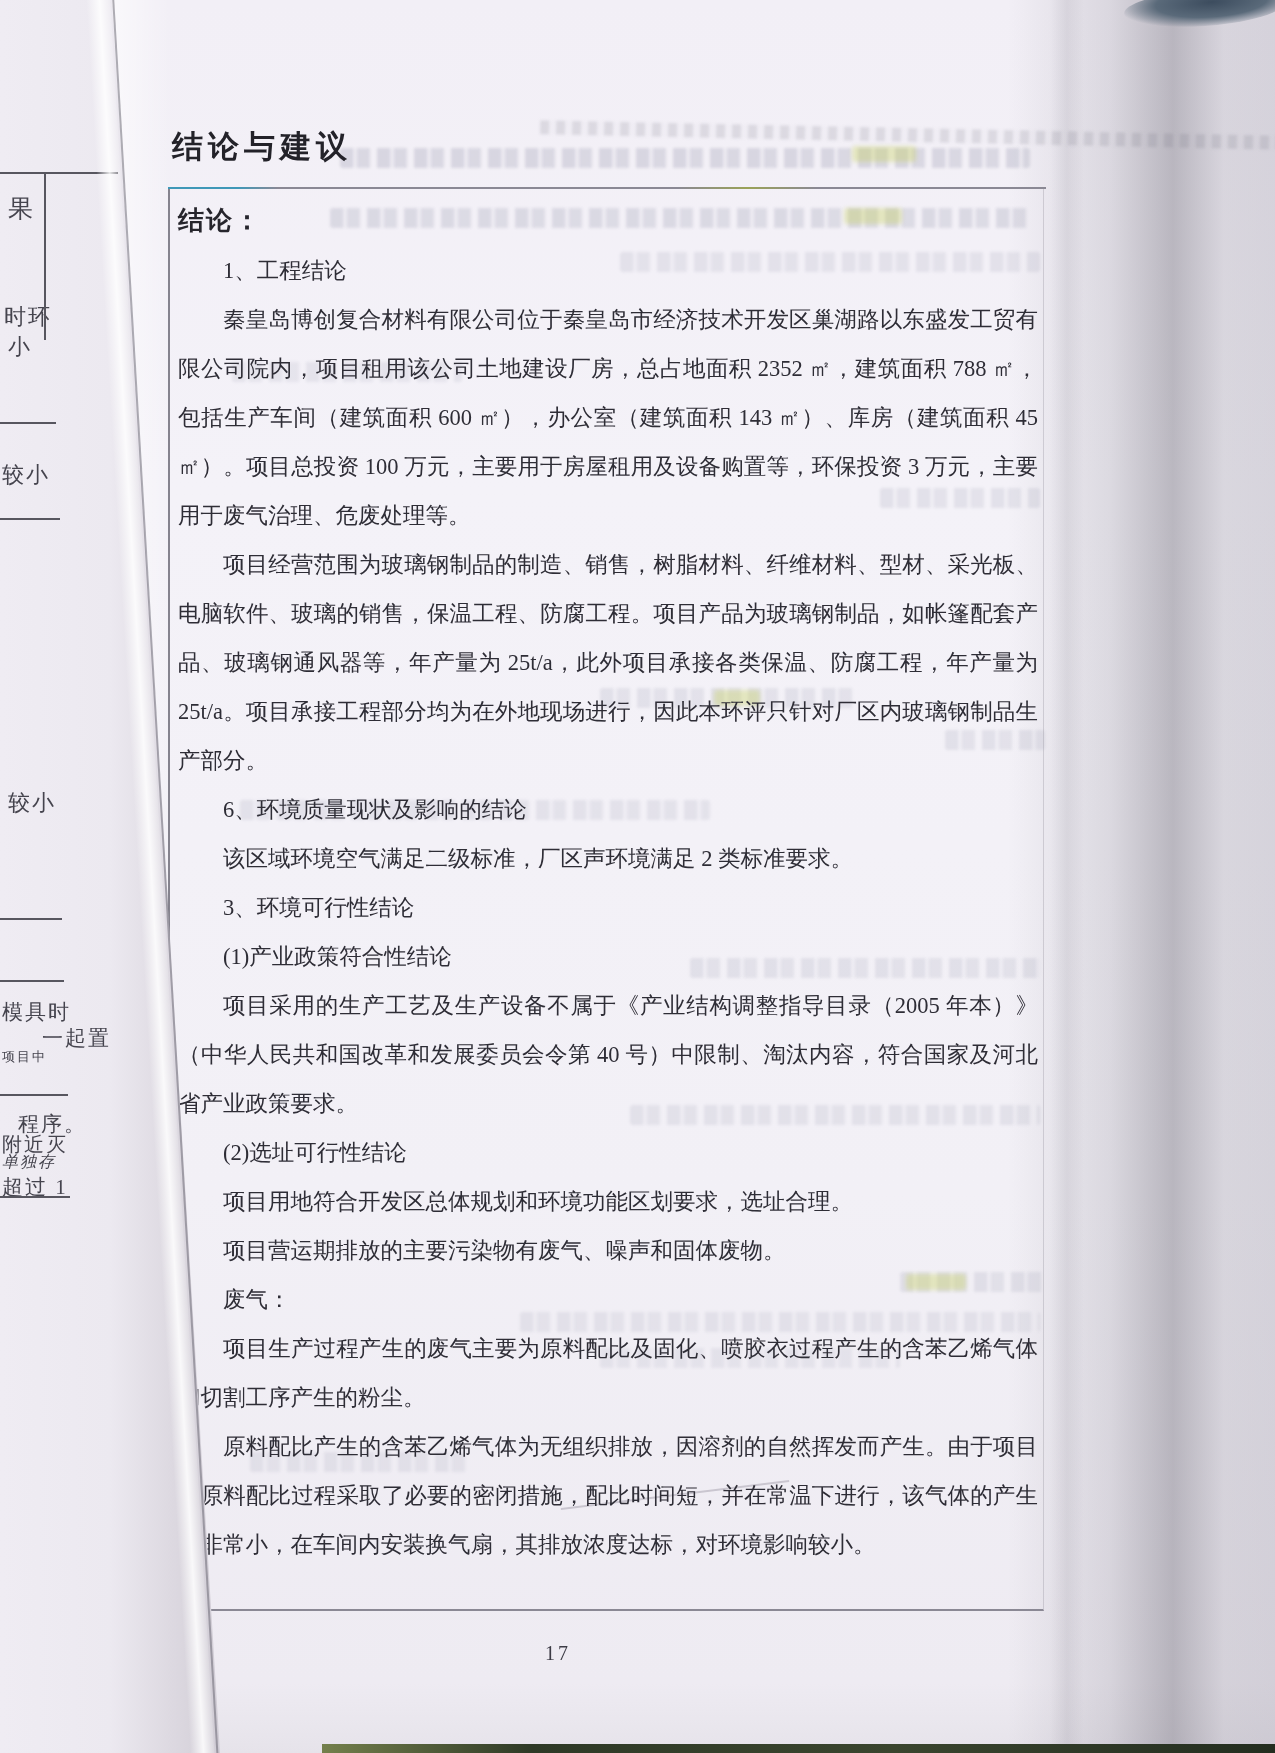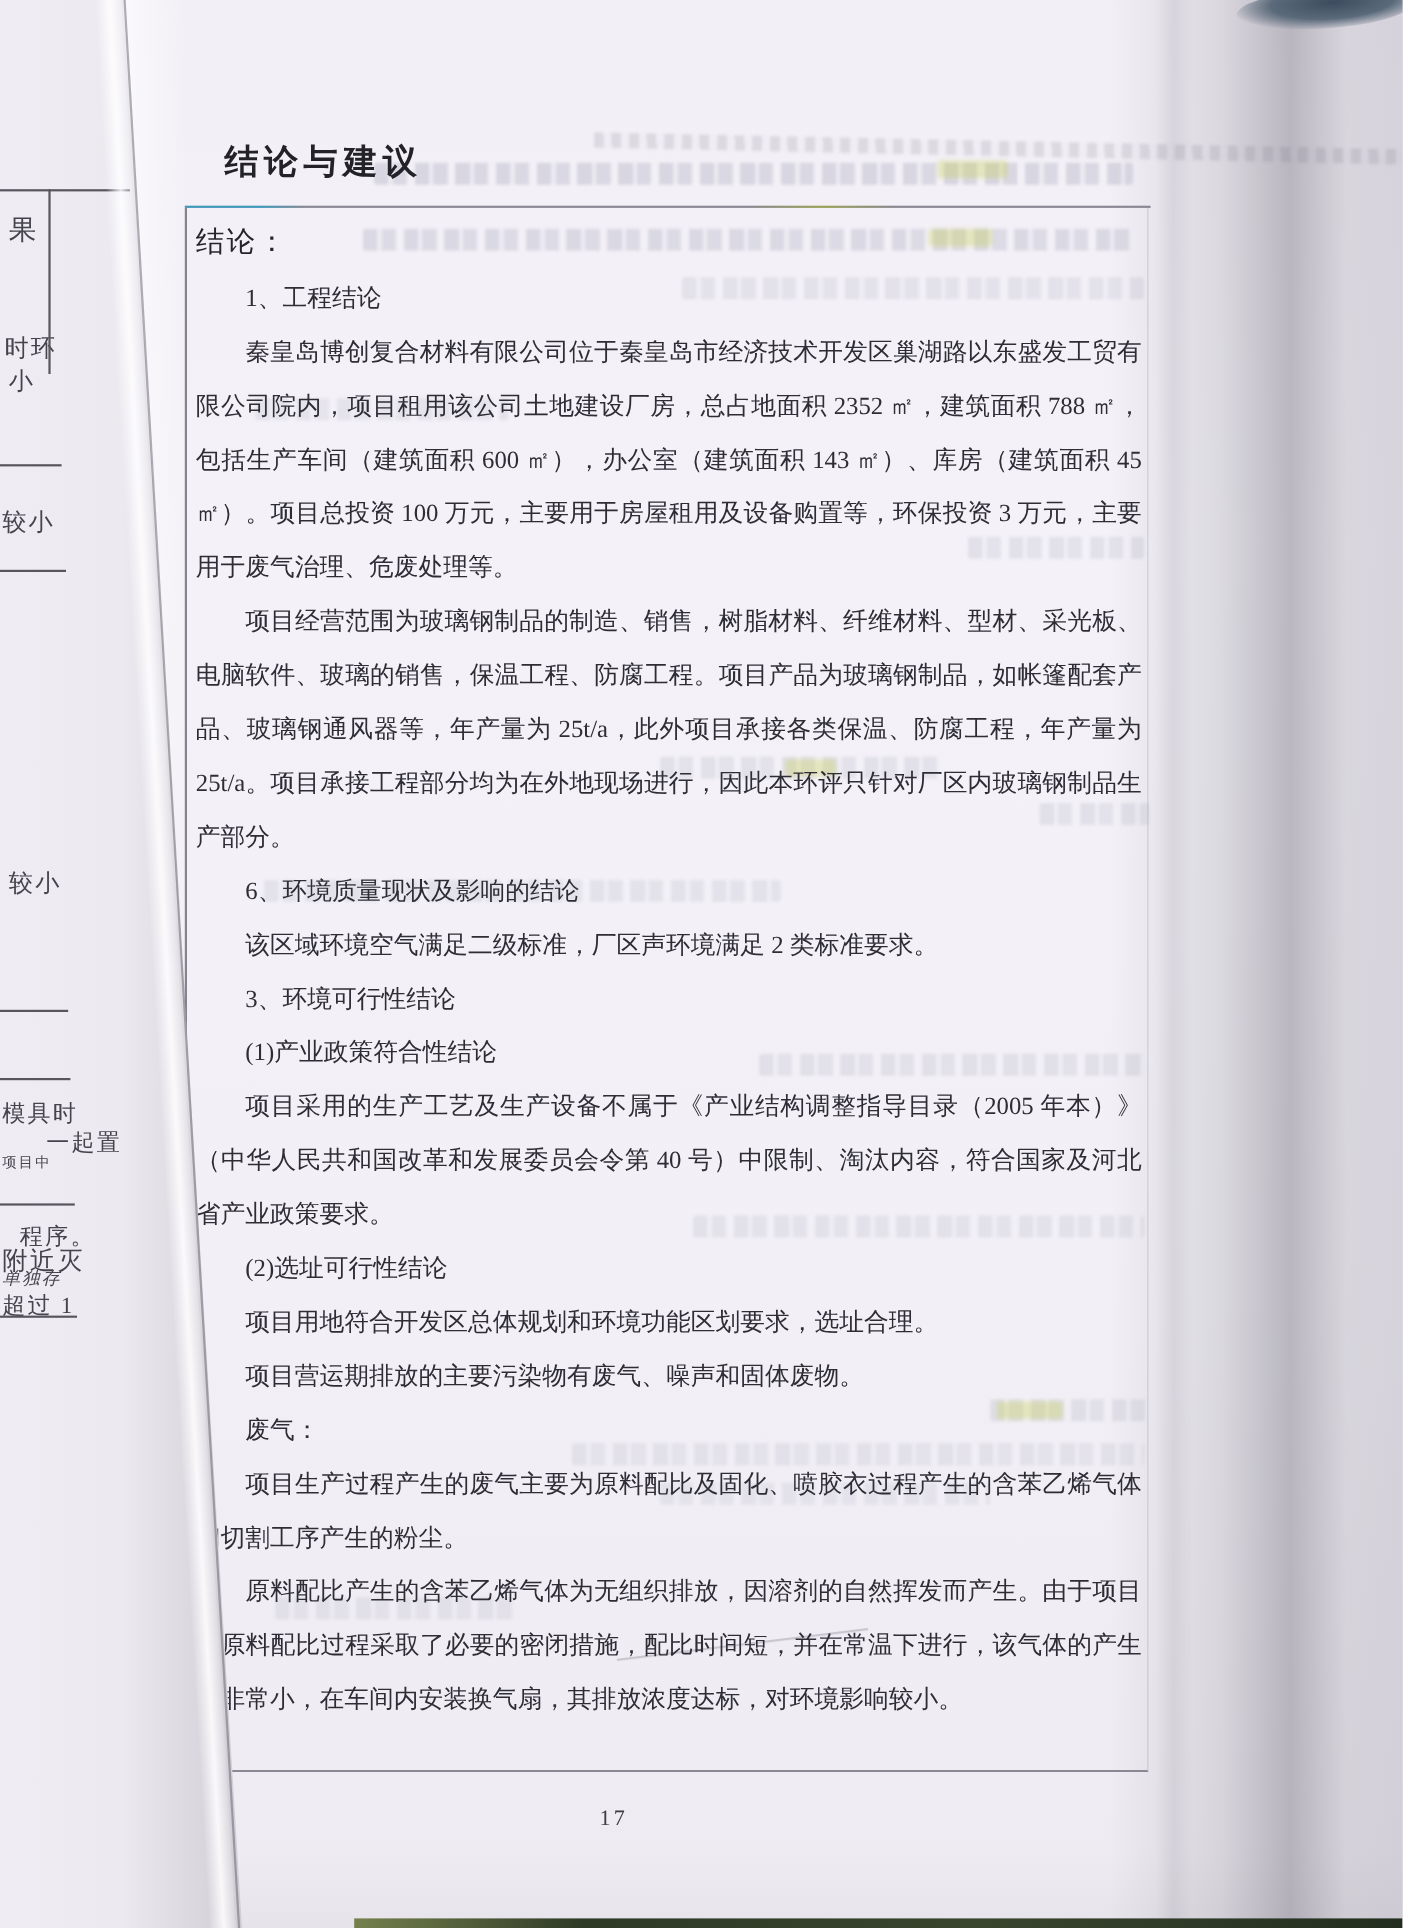--- a/index.html
+++ b/index.html
@@ -65,41 +65,41 @@
     background:repeating-linear-gradient(90deg,rgba(104,108,136,0.22) 0 13px,rgba(104,108,136,0.05) 13px 17px,rgba(104,108,136,0.20) 17px 30px,rgba(104,108,136,0) 30px 37px);
     filter:blur(1.4px);
   }
   .hl{
     position:absolute;height:16px;background:rgba(192,206,62,0.30);filter:blur(2px);border-radius:3px;
   }
   
   .doc-title{
     position:absolute;left:172px;top:126px;
     font-family:"DejaVu Sans","Liberation Sans",sans-serif;
-    font-size:31px;font-weight:700;letter-spacing:5px;color:#232229;margin-left:32px;
+    font-size:31px;font-weight:700;letter-spacing:5px;color:#232229;
   }
   .content-box{
     position:absolute;left:168px;top:189px;width:876px;height:1422px;
     border-left:2px solid #85838e;
     border-bottom:2px solid #8a8894;
     border-right:1px solid rgba(150,147,158,0.35);
     box-sizing:border-box;
     padding:5px 6px 0 8px;
   }
   .box-topline{
     position:absolute;left:-2px;top:-2px;width:878px;height:2px;
     background:linear-gradient(90deg,#3f98b8 0 70px,#8a8894 110px 58%,#9aa257 66%,#8a8894 74% 100%);
   }
   .block{
     font-size:22.5px;line-height:49px;color:#2e2d36;
     text-align:justify;text-indent:2em;margin:0;width:860px;
     font-family:"Liberation Serif","DejaVu Serif",serif;
   }
   .block.h-bold{
-    text-indent:0;font-weight:400;font-size:26px;line-height:52px;
+    text-indent:0;font-weight:700;font-size:26px;line-height:52px;
     font-family:"DejaVu Sans","Liberation Sans",sans-serif;letter-spacing:2px;color:#26252c;
   }
   .page-number{
     position:absolute;left:545px;top:1642px;width:90px;text-align:left;
     font-size:20px;color:#3c3b45;letter-spacing:3px;
     font-family:"Liberation Serif","DejaVu Serif",serif;
   }
 </style>
 </head>
 <body>
@@ -107,21 +107,21 @@
 <div class="underlay">
   <span class="frag" style="left:8px;top:192px;font-size:25px;">果</span>
   <span class="frag" style="left:4px;top:302px;">时环</span>
   <span class="frag" style="left:8px;top:332px;">小</span>
   <span class="frag" style="left:2px;top:460px;">较小</span>
   <span class="frag" style="left:8px;top:788px;">较小</span>
   <span class="frag" style="left:2px;top:998px;font-size:21px;">模具时</span>
   <span class="frag" style="left:2px;top:1024px;font-size:21px;margin-left:40px;">一起置</span>
   <span class="frag" style="left:2px;top:1048px;font-size:13px;">项目中</span>
   <span class="frag" style="left:18px;top:1110px;font-size:21px;">程序。</span>
-  <span class="frag" style="left:2px;top:1131px;font-size:23px;">附近灭</span>
+  <span class="frag" style="left:2px;top:1131px;font-size:20px;">附近灭</span>
   <span class="frag" style="left:2px;top:1152px;font-size:16px;font-style:italic;">单独存</span>
   <span class="frag" style="left:2px;top:1173px;font-size:21px;">超过 1</span>
 
   <div class="uline" style="left:0;top:172px;width:118px;height:2px;"></div>
   <div class="uline" style="left:44px;top:172px;width:2px;height:168px;"></div>
   <div class="uline" style="left:0;top:422px;width:56px;height:2px;"></div>
   <div class="uline" style="left:0;top:518px;width:60px;height:2px;"></div>
   <div class="uline" style="left:0;top:918px;width:62px;height:2px;"></div>
   <div class="uline" style="left:0;top:980px;width:64px;height:2px;"></div>
   <div class="uline" style="left:0;top:1094px;width:68px;height:2px;"></div>

